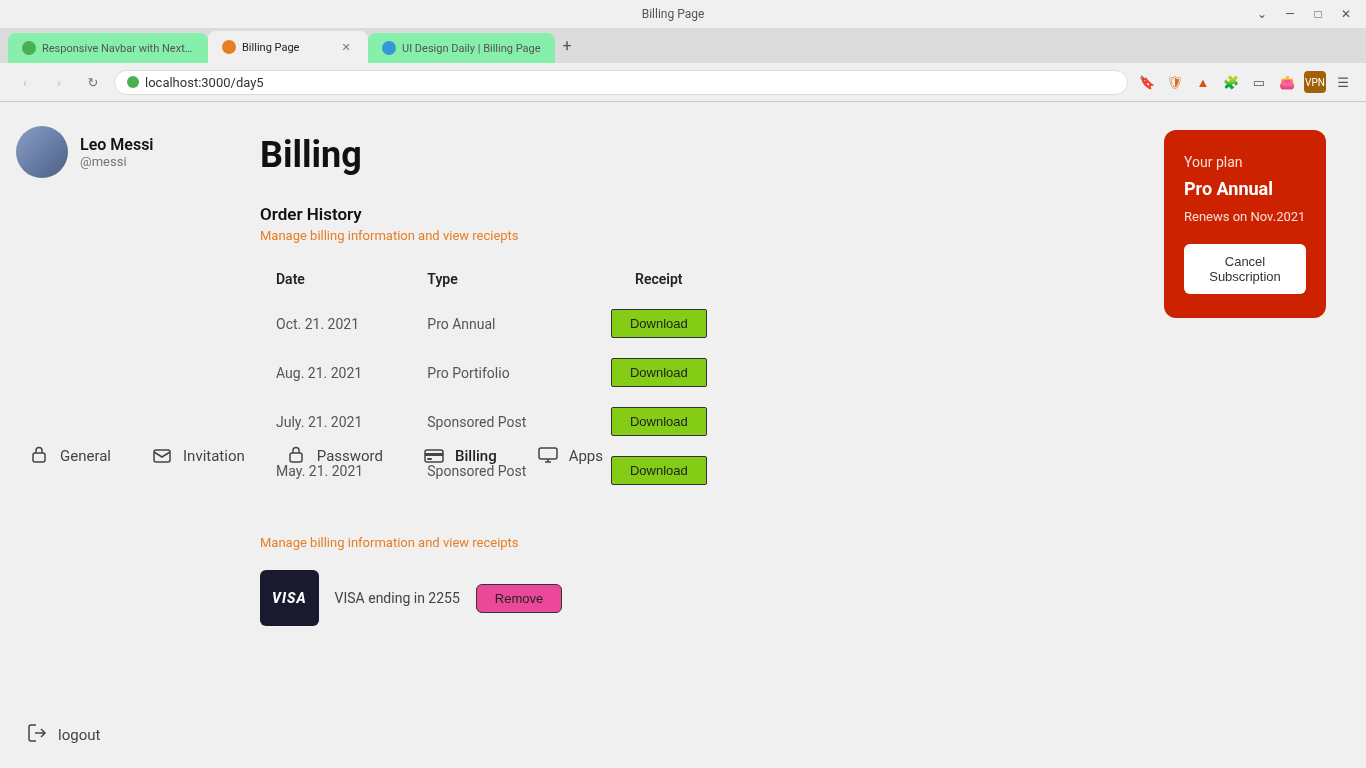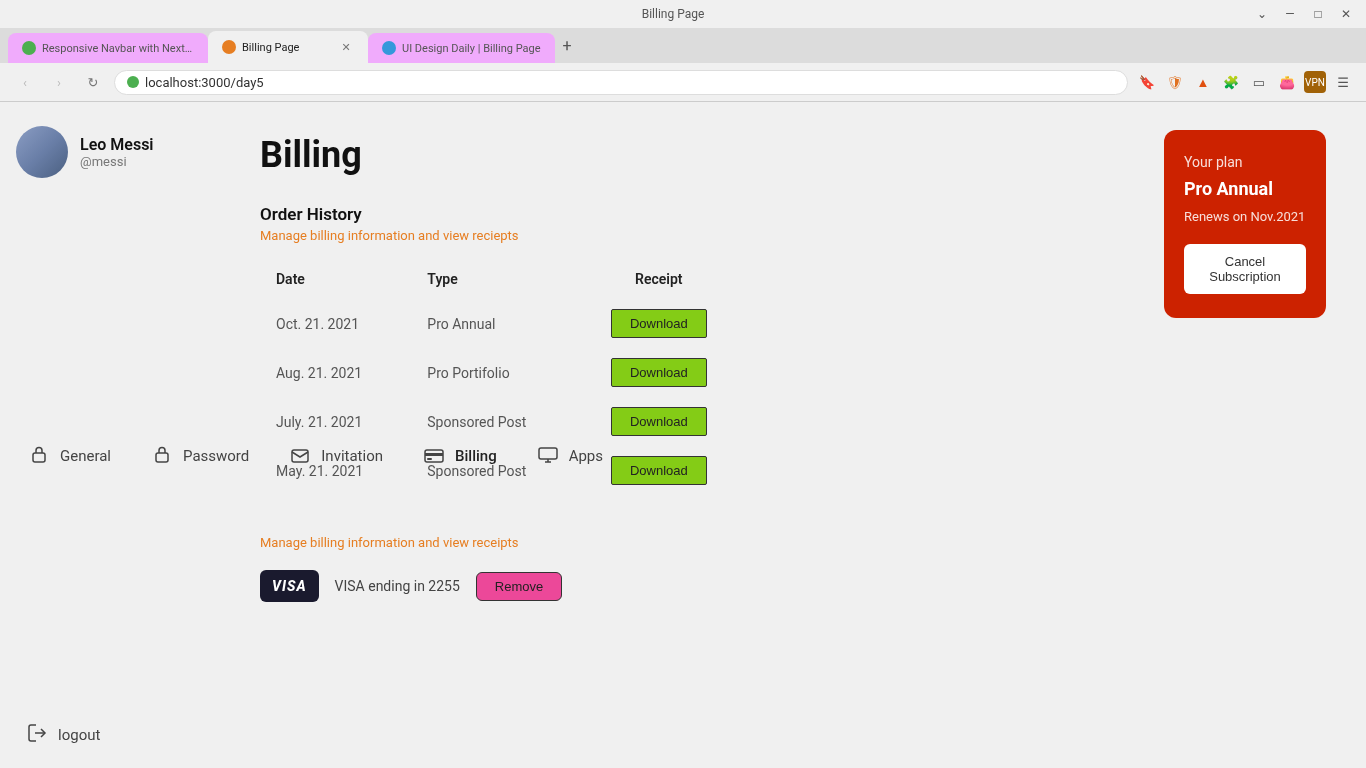--- a/index.html
+++ b/index.html
@@ -31,21 +31,21 @@
       display: flex;
       align-items: flex-end;
       padding: 0 8px;
       background: #dcdcdc;
     }
     .tab {
       display: flex;
       align-items: center;
       gap: 6px;
       padding: 8px 14px;
-      background: #f0abfc;
+      background: #86efac;
       border-radius: 8px 8px 0 0;
       font-size: 12px;
       color: #555;
       cursor: pointer;
       min-width: 160px;
       max-width: 200px;
       position: relative;
     }
     .tab.active {
       background: #f0f0f0;
@@ -300,21 +300,21 @@
     }
     .payment-row {
       display: flex;
       align-items: center;
       gap: 16px;
       margin-top: 12px;
     }
     .visa-card {
       background: #1a1a2e;
       border-radius: 6px;
-      padding: 8px 12px;
+      padding: 20px 12px;
       color: white;
       font-size: 14px;
       font-weight: 800;
       font-style: italic;
       letter-spacing: 1px;
     }
     .visa-ending {
       font-size: 14px;
       color: #444;
     }
@@ -402,35 +402,35 @@
         <span class="nav-icon">
           <svg width="18" height="18" viewBox="0 0 18 18" fill="none">
             <rect x="3" y="8" width="12" height="9" rx="2" stroke="#444" stroke-width="1.5" fill="none"></rect>
             <path d="M6 8V5.5a3 3 0 016 0V8" stroke="#444" stroke-width="1.5" fill="none"></path>
           </svg>
         </span>
         <span>General</span>
       </div>
       <div class="nav-item">
         <span class="nav-icon">
+          <svg width="18" height="14" viewBox="0 0 18 14" fill="none">
+            <rect x="1" y="1" width="16" height="12" rx="2" stroke="#444" stroke-width="1.5" fill="none"></rect>
+            <path d="M1 3l8 5 8-5" stroke="#444" stroke-width="1.5"></path>
+          </svg>
+        </span>
+        <span>Invitation</span>
+      </div>
+      <div class="nav-item">
+        <span class="nav-icon">
           <svg width="18" height="18" viewBox="0 0 18 18" fill="none">
             <rect x="3" y="8" width="12" height="9" rx="2" stroke="#444" stroke-width="1.5" fill="none"></rect>
             <path d="M6 8V5.5a3 3 0 016 0V8" stroke="#444" stroke-width="1.5" fill="none"></path>
           </svg>
         </span>
         <span>Password</span>
-      </div>
-      <div class="nav-item">
-        <span class="nav-icon">
-          <svg width="18" height="14" viewBox="0 0 18 14" fill="none">
-            <rect x="1" y="1" width="16" height="12" rx="2" stroke="#444" stroke-width="1.5" fill="none"></rect>
-            <path d="M1 3l8 5 8-5" stroke="#444" stroke-width="1.5"></path>
-          </svg>
-        </span>
-        <span>Invitation</span>
       </div>
       <div class="nav-item active">
         <span class="nav-icon">
           <svg width="20" height="14" viewBox="0 0 20 14" fill="none">
             <rect x="1" y="1" width="18" height="12" rx="2" stroke="#444" stroke-width="1.5" fill="none"></rect>
             <rect x="1" y="4" width="18" height="3" fill="#444"></rect>
             <rect x="3" y="9" width="5" height="2" rx="1" fill="#444"></rect>
           </svg>
         </span>
         <span>Billing</span>

